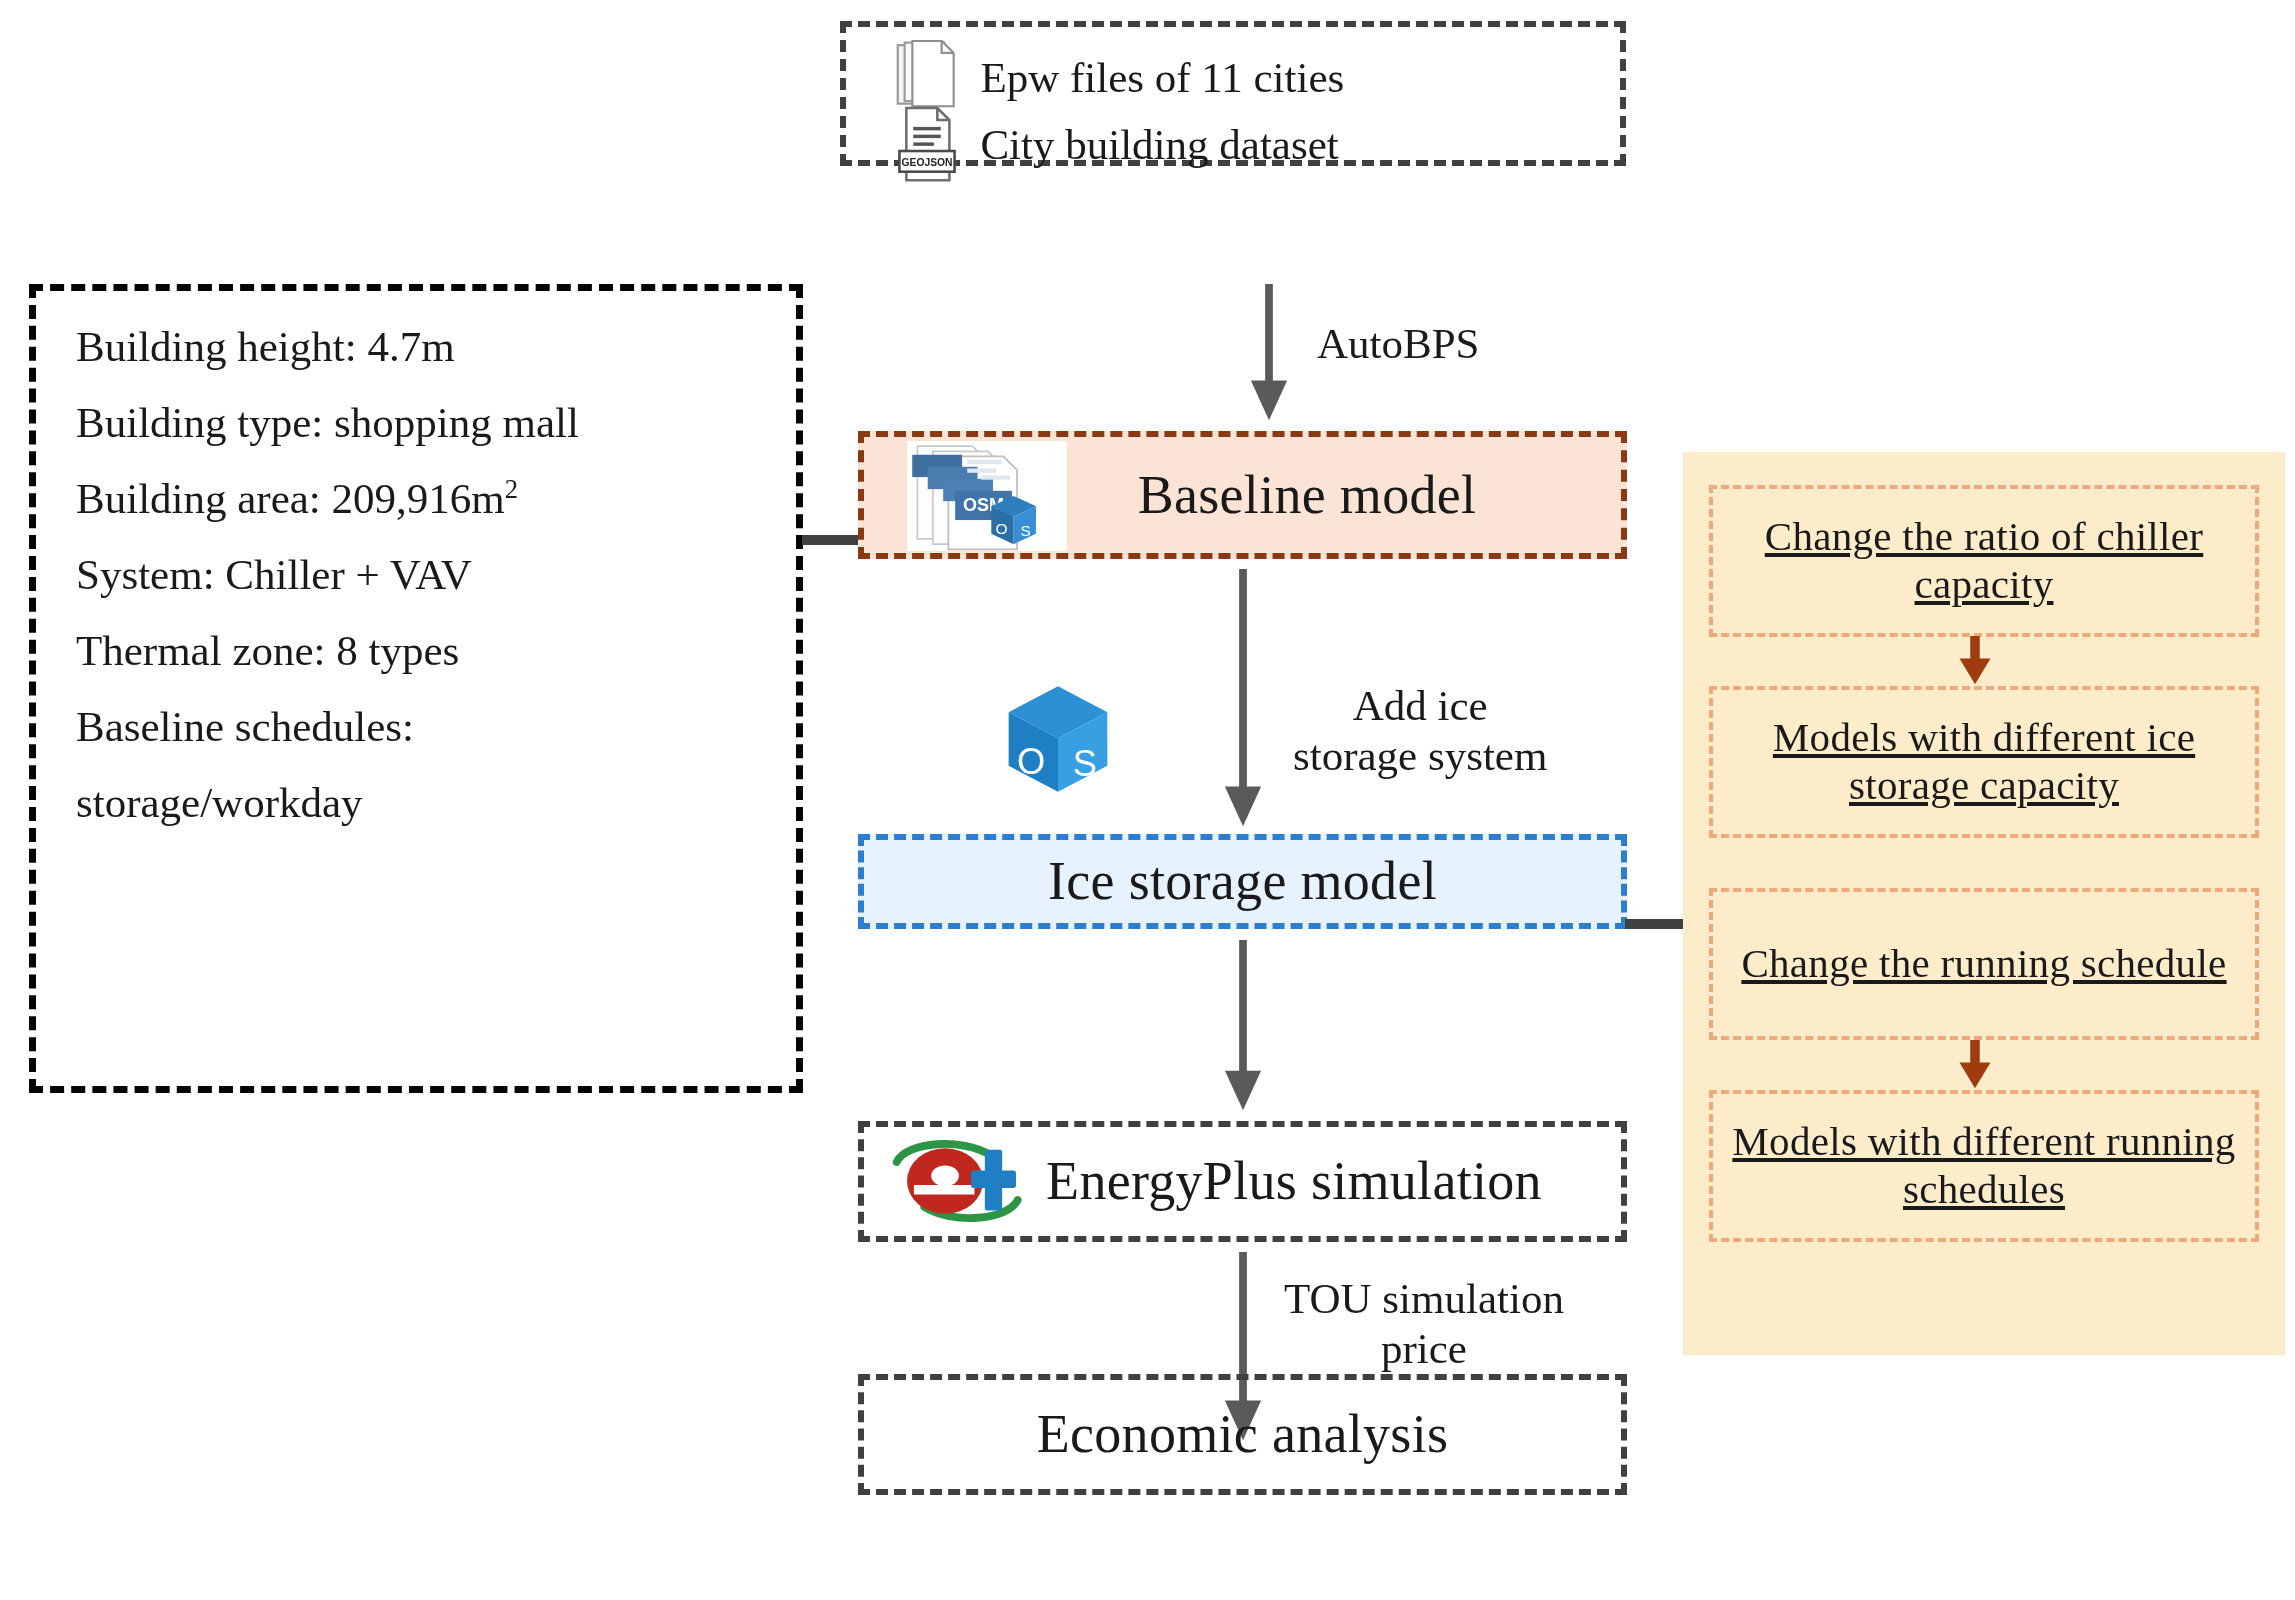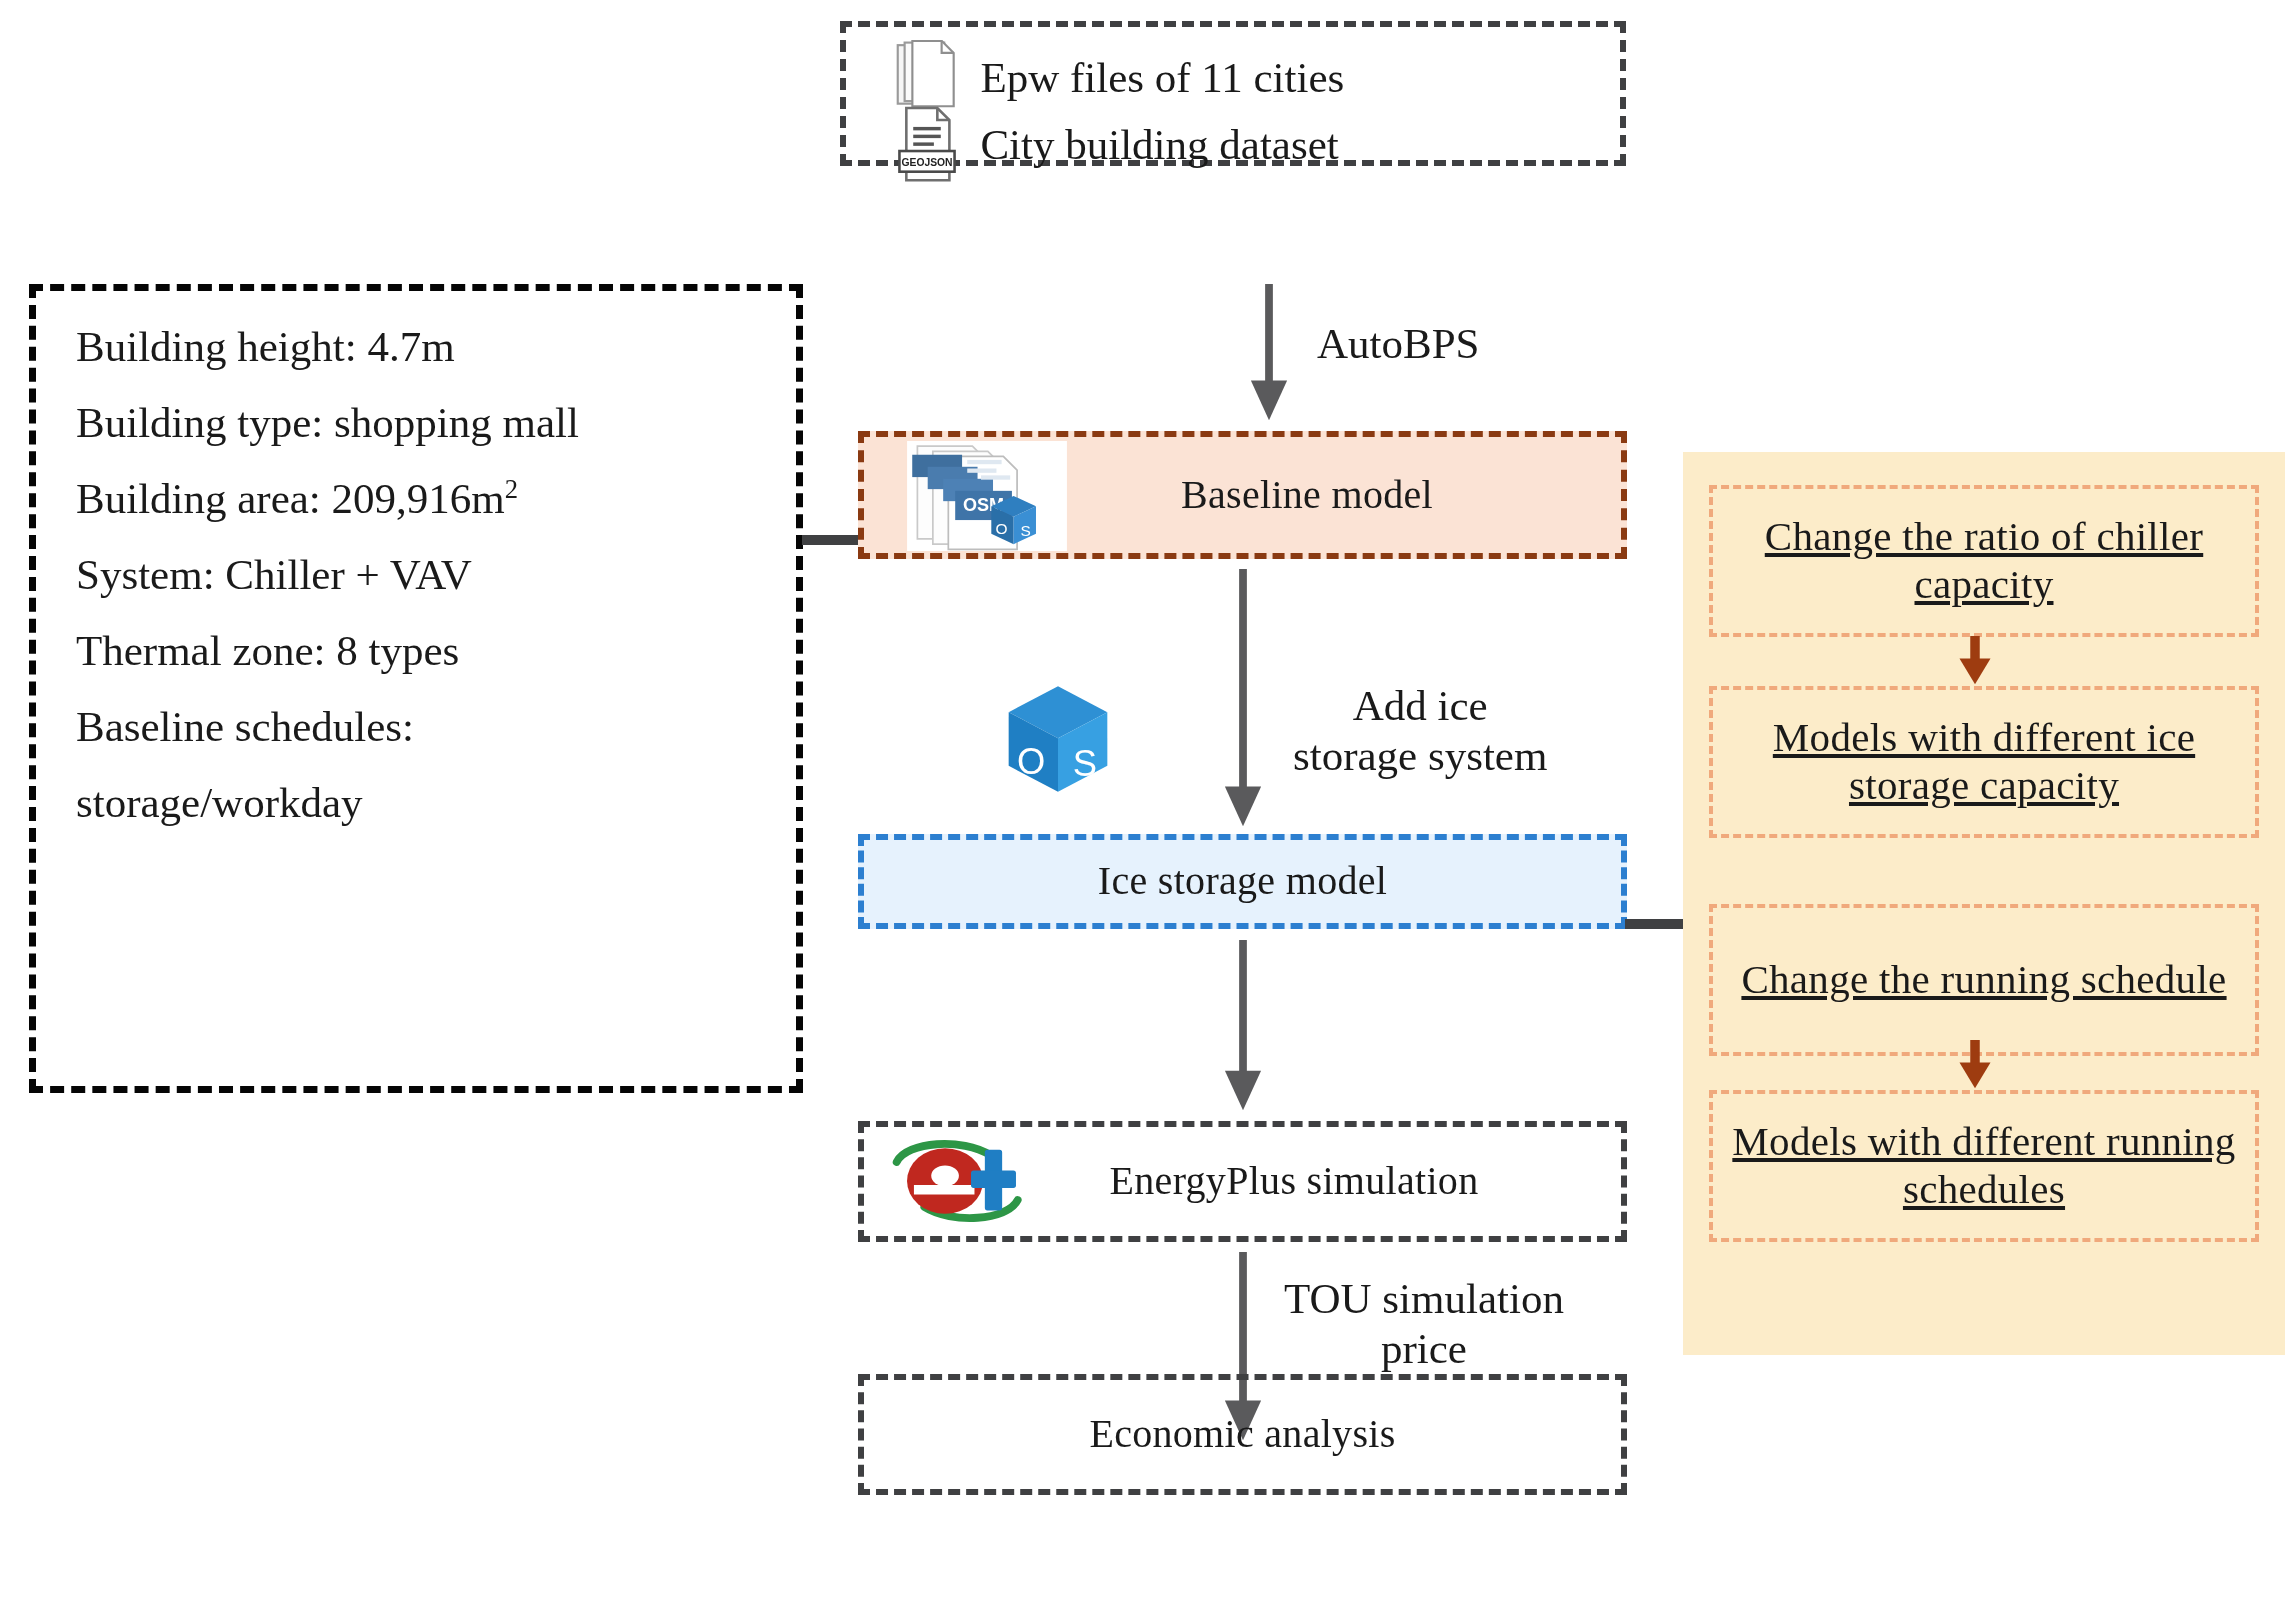--- a/index.html
+++ b/index.html
@@ -43,21 +43,21 @@
   }
   .dash-peach {
     border: 4.3px dashed #f0a97c;
     background: #fcecc9;
     text-decoration: underline;
   }
 
   .center-text {
     width: 100%;
     text-align: center;
-    font-size: 40px;
+    font-size: 54px;
     line-height: 1.16;
     letter-spacing: 0.3px;
   }
 
   
   #spec-box {
     left: 29px;
     top: 284px;
     width: 774px;
     height: 809px;
@@ -137,21 +137,21 @@
     position: absolute;
     left: 26px;
     width: 550px;
     box-sizing: border-box;
     display: flex;
     align-items: center;
     justify-content: center;
   }
   #var-1 { top: 33px;  height: 152px; }
   #var-2 { top: 234px; height: 152px; justify-content: center; }
-  #var-3 { top: 452px; height: 152px; }
+  #var-3 { top: 436px; height: 152px; }
   #var-4 { top: 638px; height: 152px; }
   .var-box .center-text { font-size: 41px; }
 
   
   .arrow {
     position: absolute;
   }
   .arrow-label {
     position: absolute;
     font-size: 43px;

